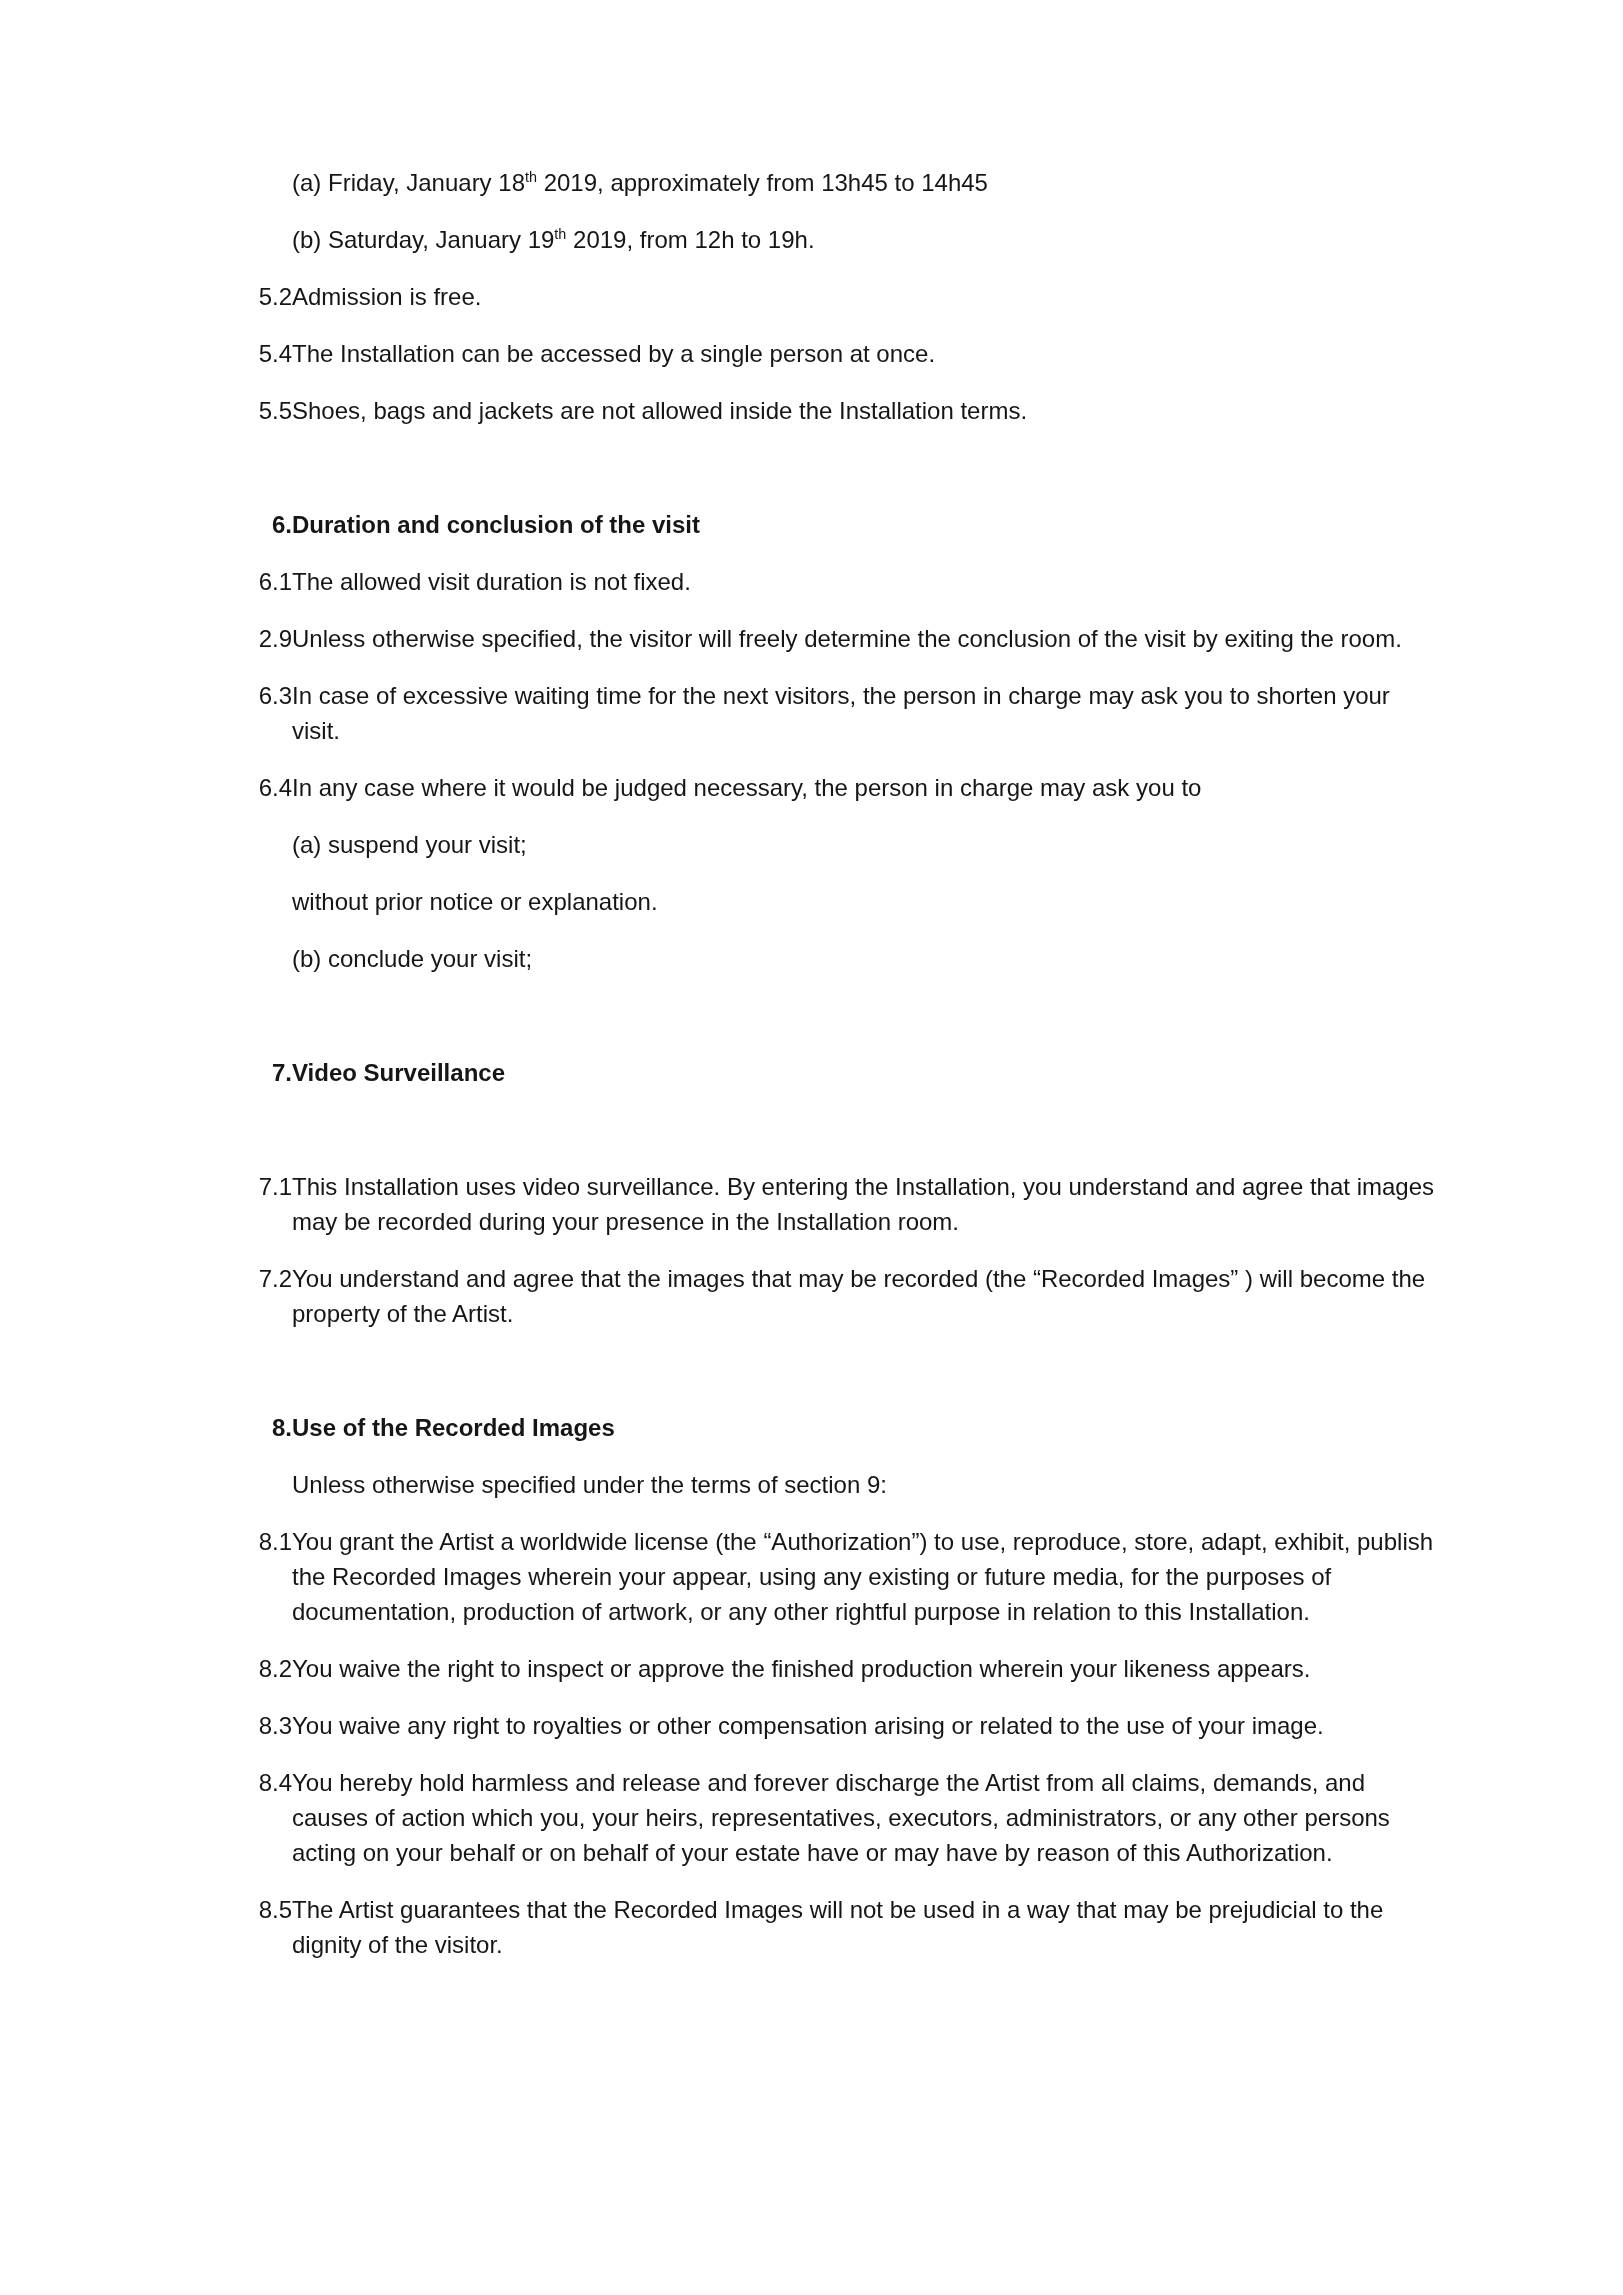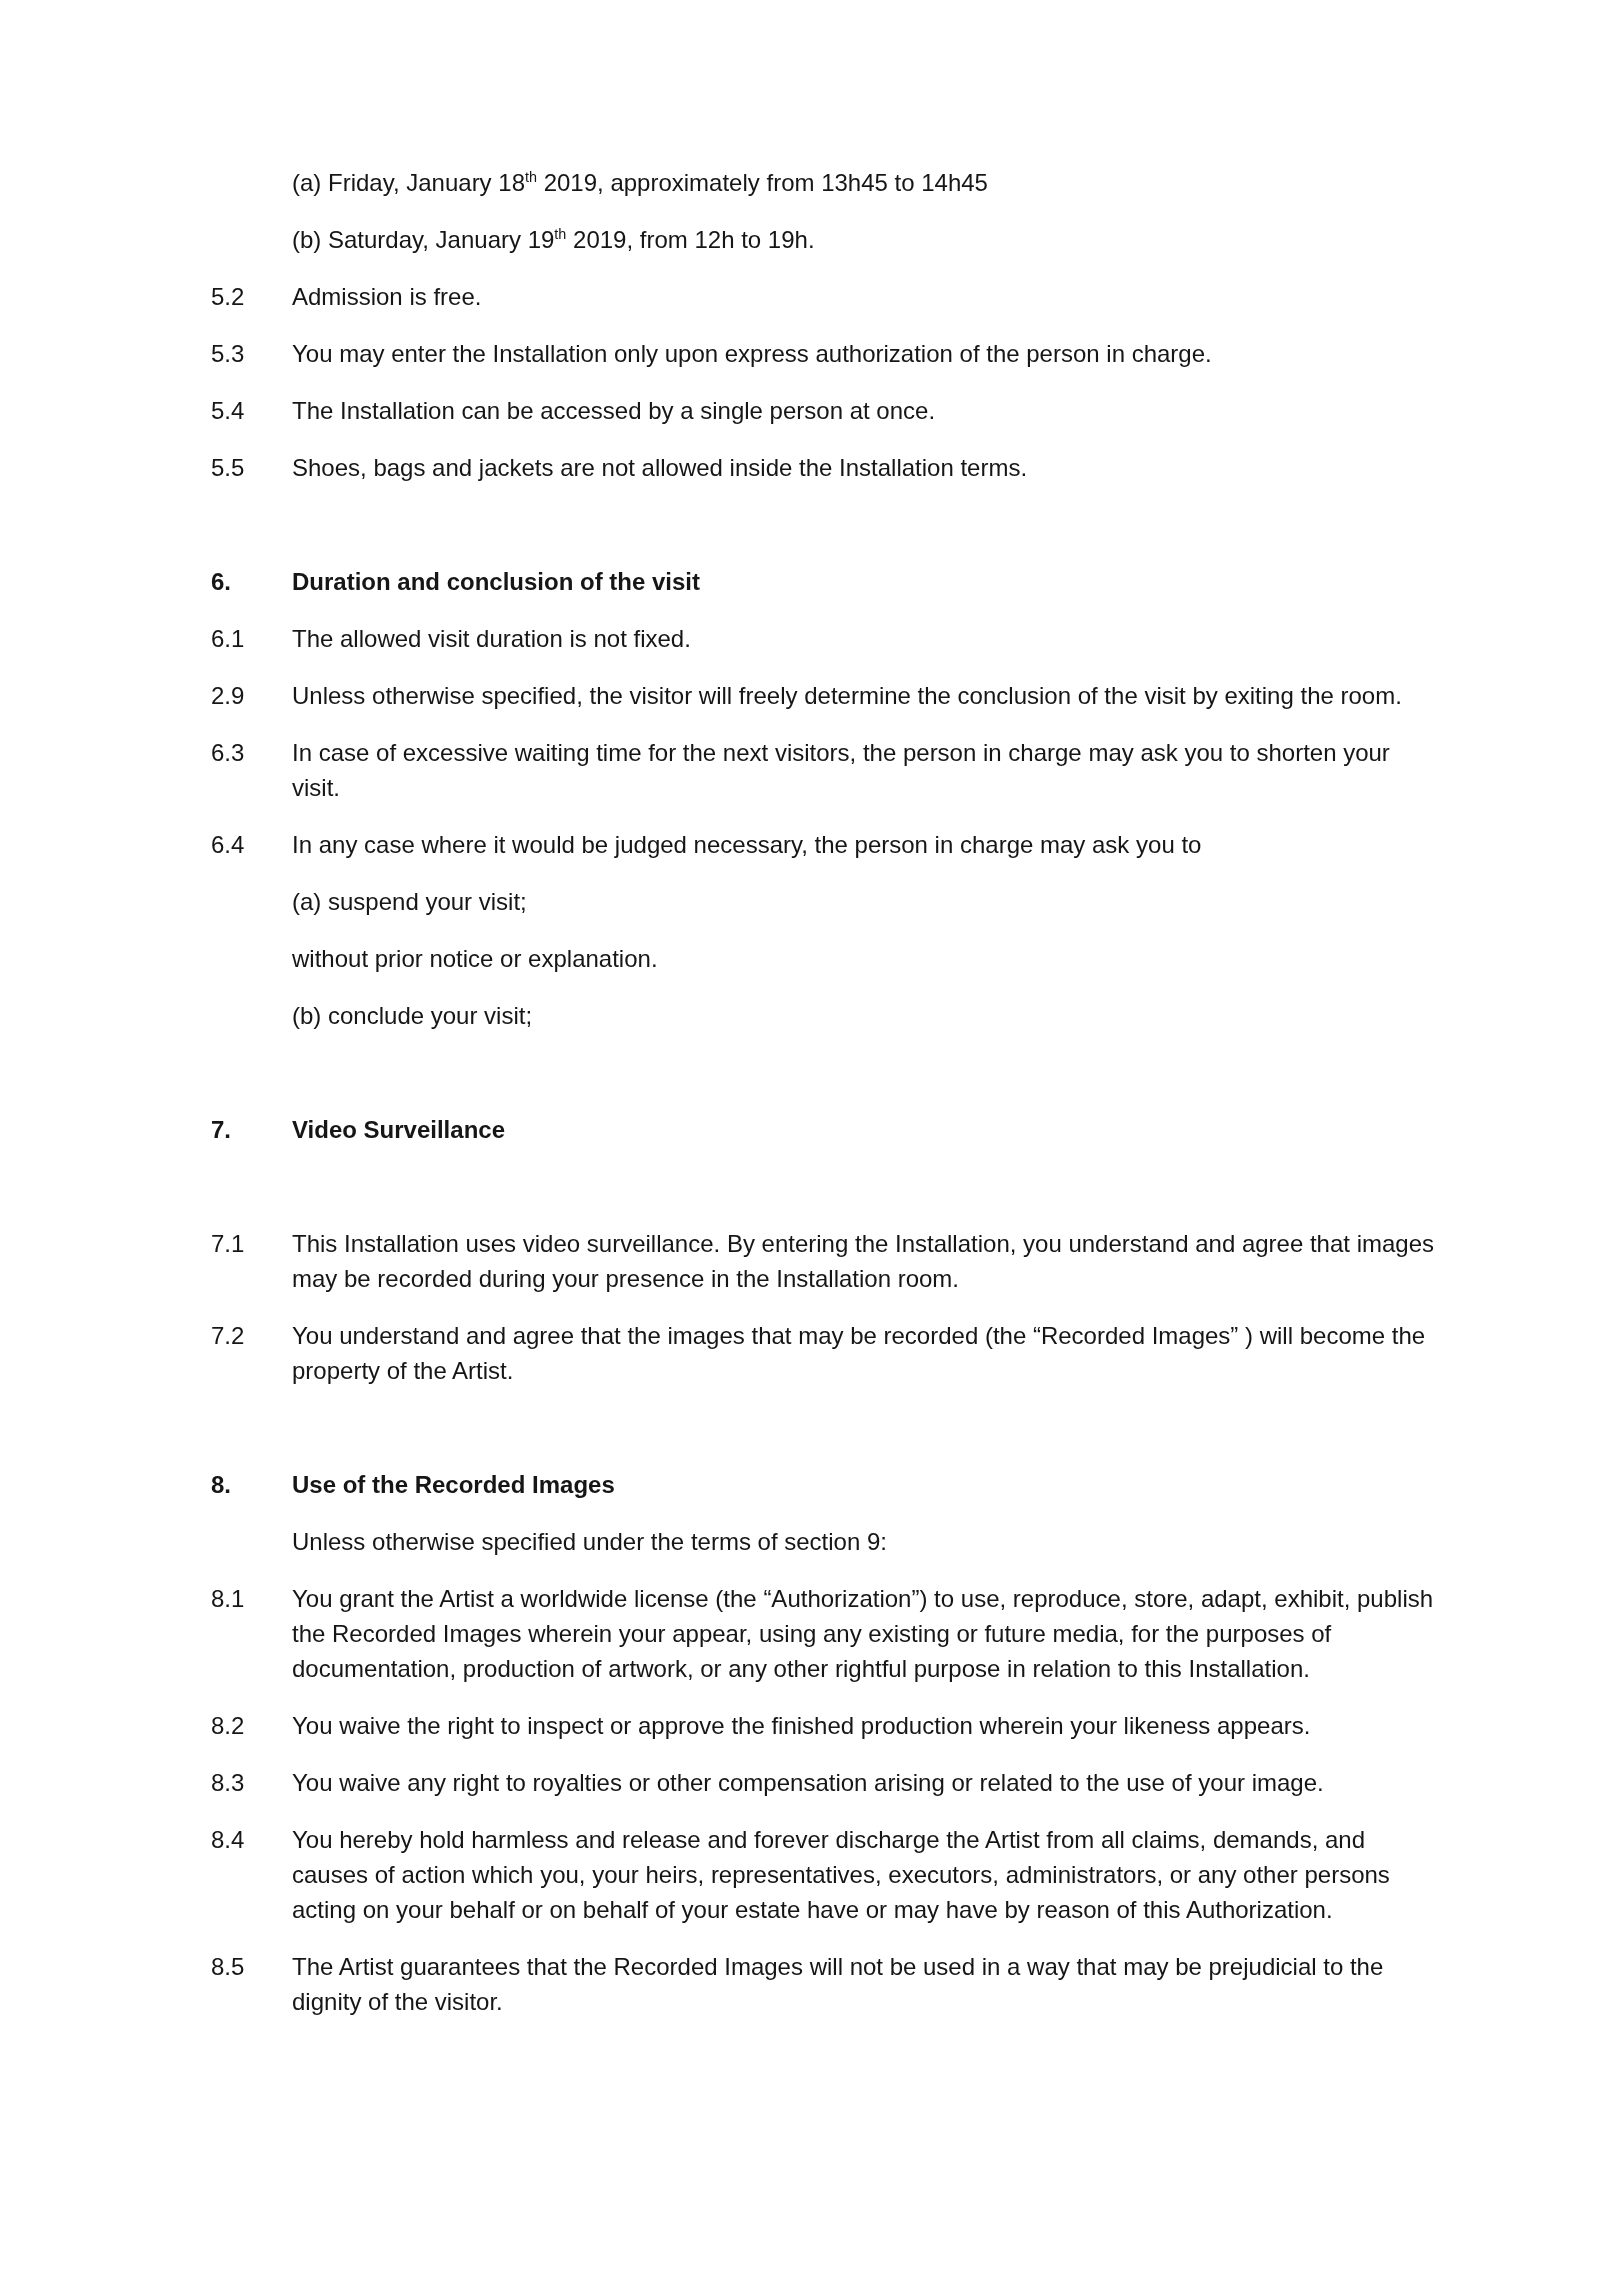--- a/index.html
+++ b/index.html
@@ -29,20 +29,21 @@
     flex-direction: row;
     align-items: flex-start;
     margin-bottom: 22px;
     font-size: 24px;
     line-height: 35px;
     letter-spacing: 0px;
   }
   .row .num {
     flex: 0 0 81px;
     width: 81px;
+    text-align: right;
   }
   .row .txt {
     width: 1142px;
   }
   .row.heading {
     font-weight: bold;
     margin-top: 57px;
   }
   .row.gap-after {
     margin-bottom: 79px;
@@ -62,24 +63,20 @@
         <div class="num"></div>
         <div class="txt">(a) Friday, January 18<sup>th</sup> 2019, approximately from 13h45 to 14h45</div>
       </div>
       <div class="row">
         <div class="num"></div>
         <div class="txt">(b) Saturday, January 19<sup>th</sup> 2019, from 12h to 19h.</div>
       </div>
       <div class="row">
         <div class="num">5.2</div>
         <div class="txt">Admission is free.</div>
-      </div>
-      <div class="row">
-        <div class="num">5.3</div>
-        <div class="txt">You may enter the Installation only upon express authorization of the person in charge.</div>
       </div>
       <div class="row">
         <div class="num">5.4</div>
         <div class="txt">The Installation can be accessed by a single person at once.</div>
       </div>
       <div class="row">
         <div class="num">5.5</div>
         <div class="txt">Shoes, bags and jackets are not allowed inside the Installation terms.</div>
       </div>
       <div class="row heading">

